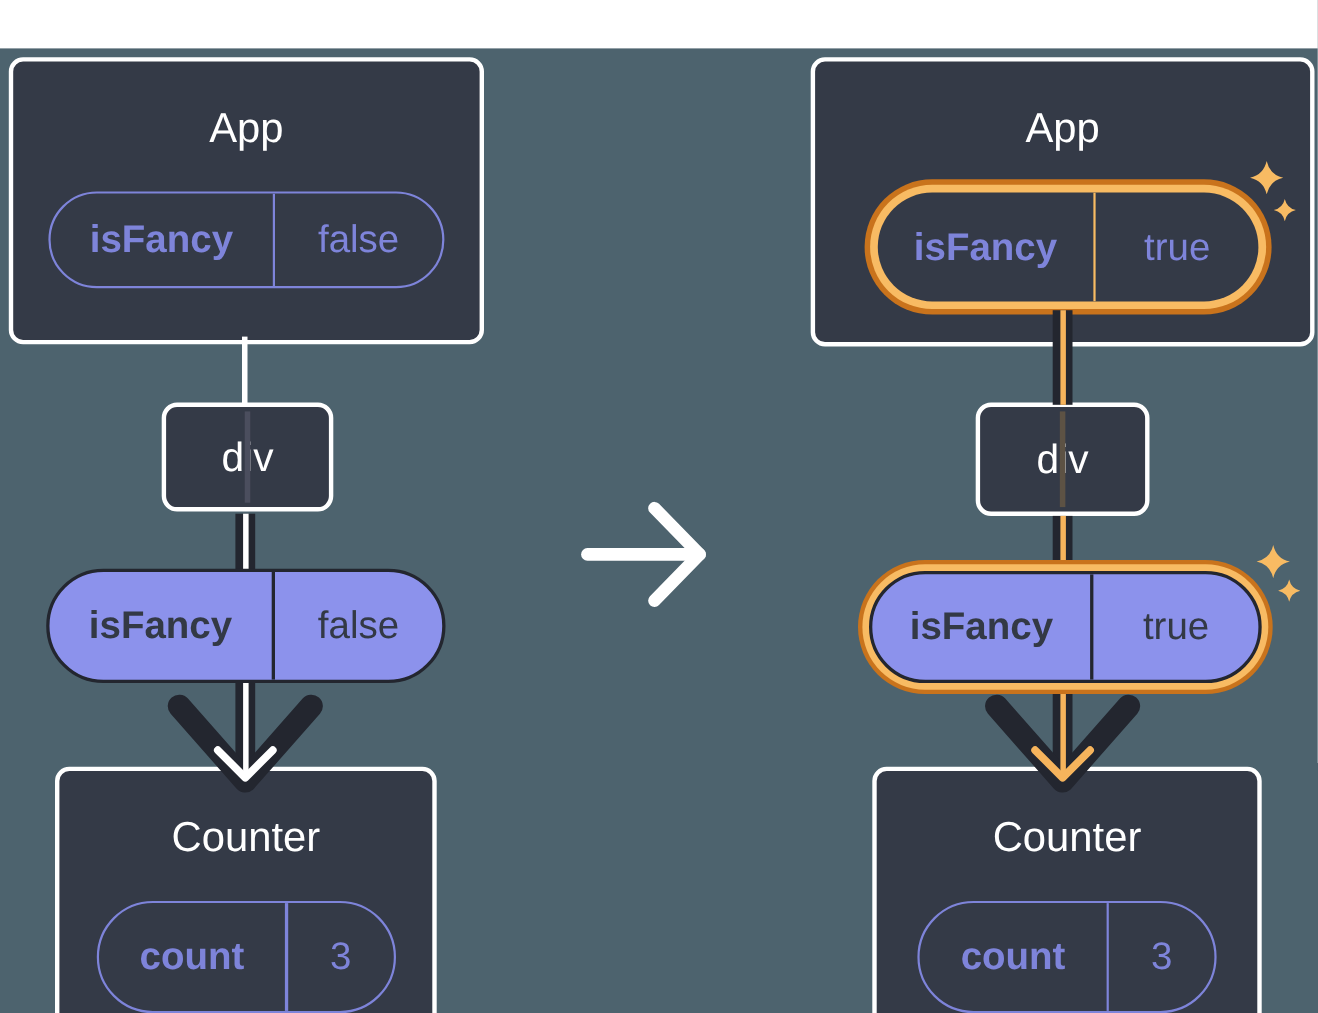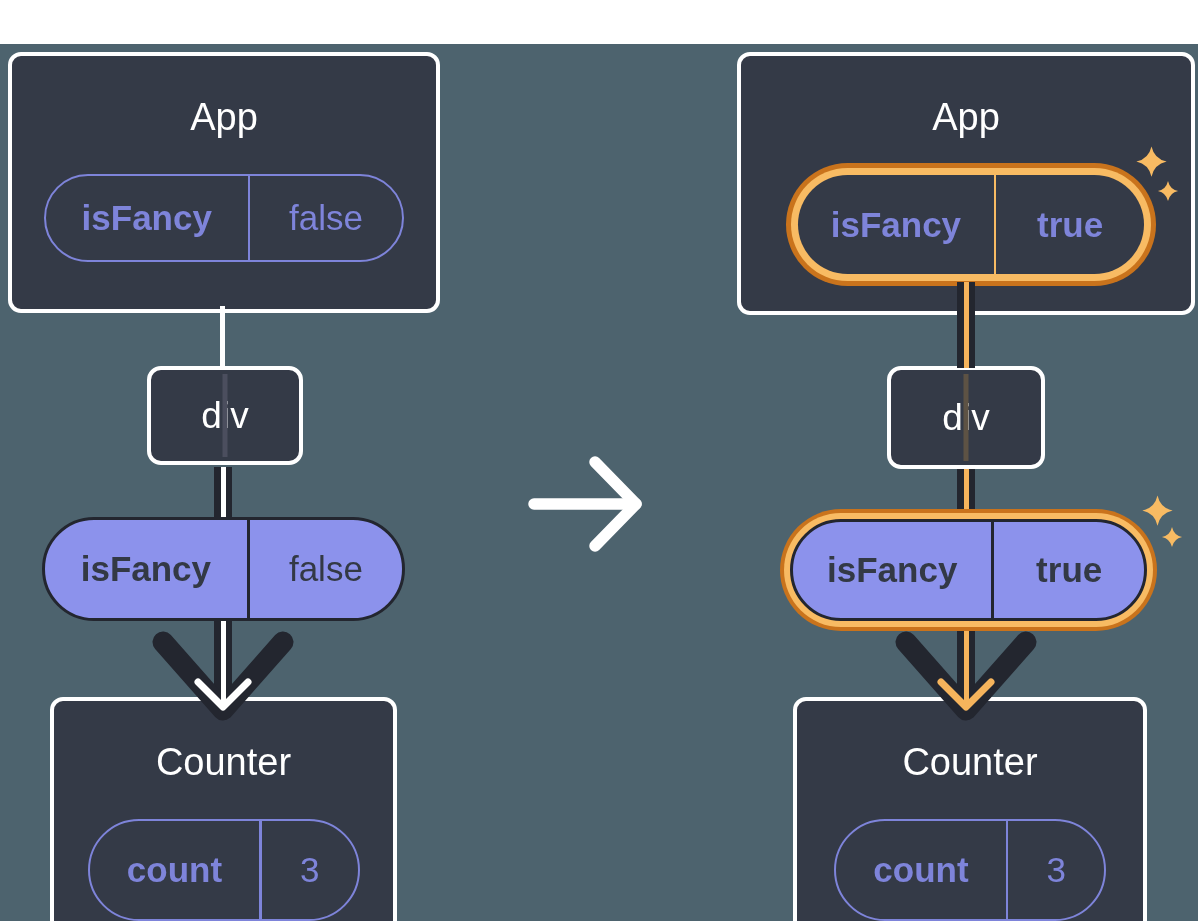--- a/index.html
+++ b/index.html
@@ -109,21 +109,21 @@
     background: var(--card-fill);
     color: var(--purple-outline);
   }
   .ring-core.dark-core .pill-divider { width: 2.5px; background: var(--highlight-orange-light); }
   .ring-core.purple-core {
     background: var(--purple-fill);
     border: 3px solid var(--pipe-dark);
     color: var(--pill-dark-text);
   }
   .ring-core.purple-core .pill-divider { background: var(--pipe-dark); }
-  .bold-value { font-weight: bold; }
+  .bold-value { font-weight: normal; }
   .pipe { position: absolute; z-index: 6; }
   .pipe.dark  { width: 18px; background: var(--pipe-dark); }
   .pipe.core-white  { width: 5px; background: var(--pipe-core-left); }
   .pipe.core-orange { width: 5px; background: var(--pipe-core-right); }
   .pipe.conn-white  { width: 5px; background: var(--pipe-core-left); }
   .arrow-svg { position: absolute; z-index: 6; }
   .sparkle { position: absolute; z-index: 8; }
   .sparkle svg { display: block; }
 </style>
 </head>

